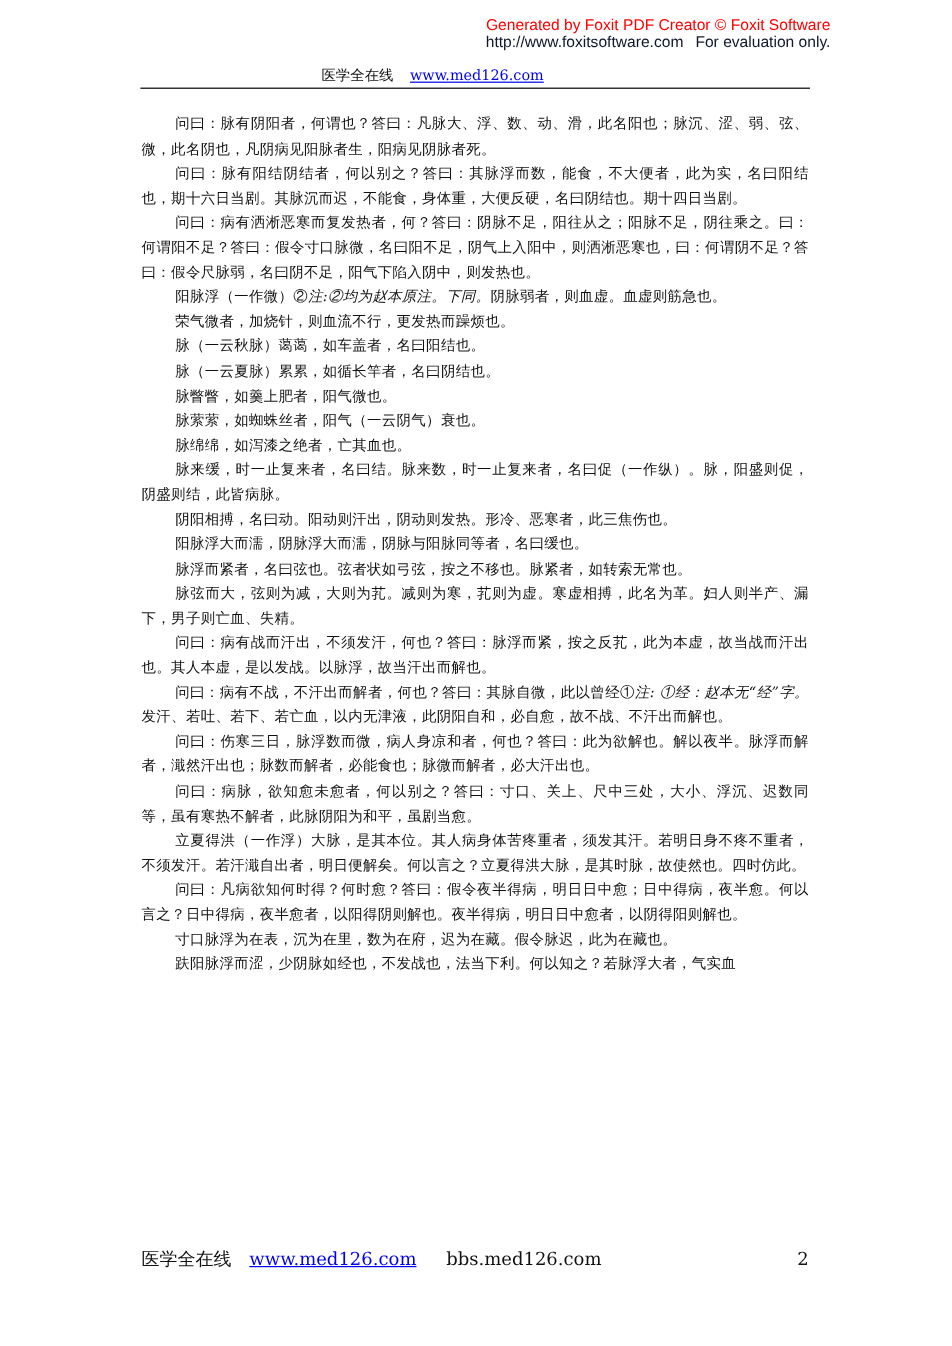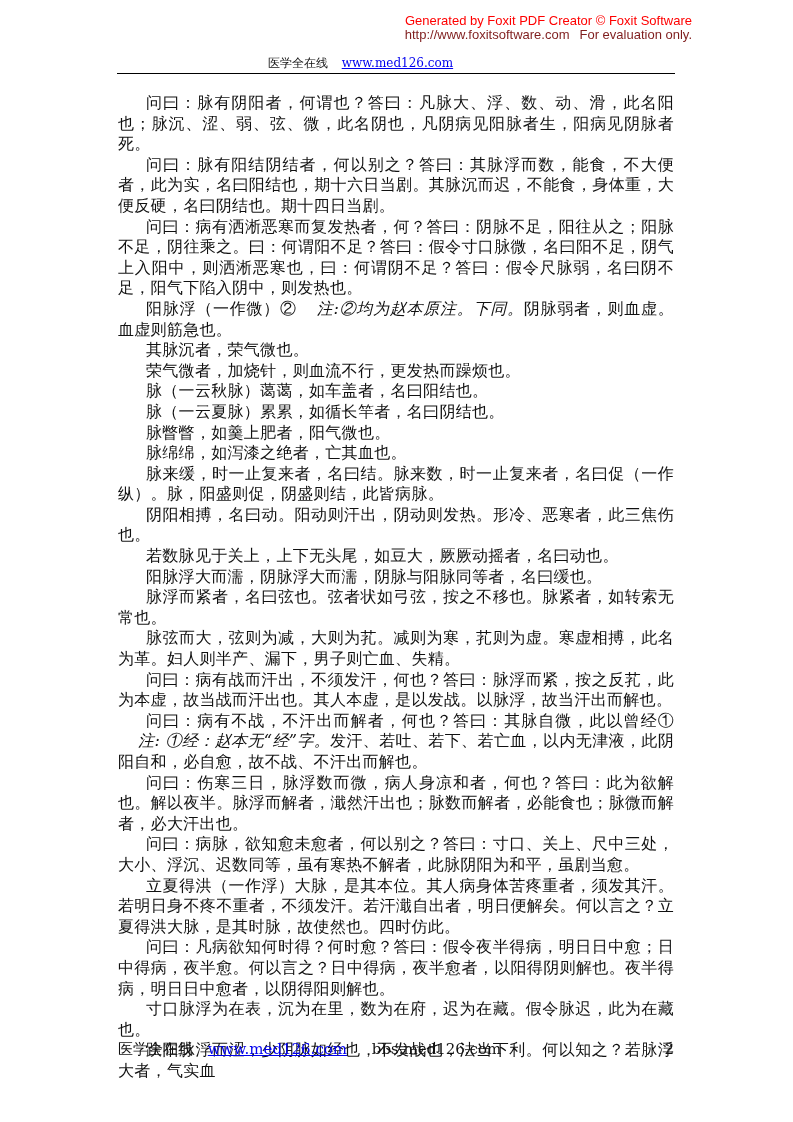--- a/index.html
+++ b/index.html
@@ -1,31 +1,31 @@
 <!DOCTYPE html>
 <html><head>
   <meta charset="utf-8">
   <style>
     html, body { margin: 0; padding: 0; background: #ffffff; }
     body { width: 793px; height: 1122px; position: relative; overflow: hidden;
            font-family: "DejaVu Serif", "Liberation Serif", serif; color: #111; }
     .watermark { position: absolute; right: 101px; top: 14px; text-align: right;
                  font-family: "Liberation Sans", "DejaVu Sans", sans-serif; font-size: 13px; line-height: 14px; }
     .wm-line1 { color: #ff0000; }
-    .wm-line2 { color: #7f1d1d; }
+    .wm-line2 { color: #0f172a; }
     .wm-gap { display: inline-block; width: 10px; }
     .header { position: absolute; left: 0; top: 56px; width: 721px; text-align: center;
               font-size: 12px; line-height: 14px; }
     .header .site-name { margin-right: 10px; }
     .link { color: #0000ee; text-decoration: underline; }
     .rule { position: absolute; left: 117px; top: 73px; width: 558px; height: 0; border-top: 1.3px solid #000; }
     .body { position: absolute; left: 118px; top: 93px; width: 556px;
-            font-size: 16px; line-height: 20.6px; letter-spacing: 0.3px; }
+            font-size: 12px; line-height: 20.6px; letter-spacing: 0.3px; }
     .body p { margin: 0; text-indent: 28px; text-align: justify; }
-    .body em { font-style: italic; padding-left: 20px; }
+    .body em { font-style: italic; }
     .footer { position: absolute; left: 118px; top: 1042px; width: 556px; font-size: 15px; line-height: 14px; }
     .footer .site-name { margin-right: 10px; }
     .footer .bbs { margin-left: 20px; }
     .footer .page-num { position: absolute; right: 0; top: 0; }
   </style>
 </head>
 <body>
 
 <div class="watermark">
   <div class="wm-line1">Generated by Foxit PDF Creator © Foxit Software</div>
@@ -38,29 +38,28 @@
   <span class="site-name">医学全在线</span>
   <span class="link">www.med126.com</span>
 </div>
 <div class="rule"></div>
 
 <div class="body" id="body-text">
     <p><span>问曰：脉有阴阳者，何谓也？答曰：凡脉大、浮、数、动、滑，此名阳也；脉沉、涩、弱、弦、微，此名阴也，凡阴病见阳脉者生，阳病见阴脉者死。</span></p>
     <p><span>问曰：脉有阳结阴结者，何以别之？答曰：其脉浮而数，能食，不大便者，此为实，名曰阳结也，期十六日当剧。其脉沉而迟，不能食，身体重，大便反硬，名曰阴结也。期十四日当剧。</span></p>
     <p><span>问曰：病有洒淅恶寒而复发热者，何？答曰：阴脉不足，阳往从之；阳脉不足，阴往乘之。曰：何谓阳不足？答曰：假令寸口脉微，名曰阳不足，阴气上入阳中，则洒淅恶寒也，曰：何谓阴不足？答曰：假令尺脉弱，名曰阴不足，阳气下陷入阴中，则发热也。</span></p>
     <p><span>阳脉浮（一作微）②</span><em>注:②均为赵本原注。下同。</em><span>阴脉弱者，则血虚。血虚则筋急也。</span></p>
-    <p><span>其脉沉者，荣气微也。</span></p>
     <p><span>荣气微者，加烧针，则血流不行，更发热而躁烦也。</span></p>
     <p><span>脉（一云秋脉）蔼蔼，如车盖者，名曰阳结也。</span></p>
     <p><span>脉（一云夏脉）累累，如循长竿者，名曰阴结也。</span></p>
     <p><span>脉瞥瞥，如羹上肥者，阳气微也。</span></p>
+    <p><span>脉萦萦，如蜘蛛丝者，阳气（一云阴气）衰也。</span></p>
     <p><span>脉绵绵，如泻漆之绝者，亡其血也。</span></p>
     <p><span>脉来缓，时一止复来者，名曰结。脉来数，时一止复来者，名曰促（一作纵）。脉，阳盛则促，阴盛则结，此皆病脉。</span></p>
     <p><span>阴阳相搏，名曰动。阳动则汗出，阴动则发热。形冷、恶寒者，此三焦伤也。</span></p>
-    <p><span>若数脉见于关上，上下无头尾，如豆大，厥厥动摇者，名曰动也。</span></p>
     <p><span>阳脉浮大而濡，阴脉浮大而濡，阴脉与阳脉同等者，名曰缓也。</span></p>
     <p><span>脉浮而紧者，名曰弦也。弦者状如弓弦，按之不移也。脉紧者，如转索无常也。</span></p>
     <p><span>脉弦而大，弦则为减，大则为芤。减则为寒，芤则为虚。寒虚相搏，此名为革。妇人则半产、漏下，男子则亡血、失精。</span></p>
     <p><span>问曰：病有战而汗出，不须发汗，何也？答曰：脉浮而紧，按之反芤，此为本虚，故当战而汗出也。其人本虚，是以发战。以脉浮，故当汗出而解也。</span></p>
     <p><span>问曰：病有不战，不汗出而解者，何也？答曰：其脉自微，此以曾经①</span><em>注: ①经：赵本无“经”字。</em><span>发汗、若吐、若下、若亡血，以内无津液，此阴阳自和，必自愈，故不战、不汗出而解也。</span></p>
     <p><span>问曰：伤寒三日，脉浮数而微，病人身凉和者，何也？答曰：此为欲解也。解以夜半。脉浮而解者，濈然汗出也；脉数而解者，必能食也；脉微而解者，必大汗出也。</span></p>
     <p><span>问曰：病脉，欲知愈未愈者，何以别之？答曰：寸口、关上、尺中三处，大小、浮沉、迟数同等，虽有寒热不解者，此脉阴阳为和平，虽剧当愈。</span></p>
     <p><span>立夏得洪（一作浮）大脉，是其本位。其人病身体苦疼重者，须发其汗。若明日身不疼不重者，不须发汗。若汗濈自出者，明日便解矣。何以言之？立夏得洪大脉，是其时脉，故使然也。四时仿此。</span></p>
     <p><span>问曰：凡病欲知何时得？何时愈？答曰：假令夜半得病，明日日中愈；日中得病，夜半愈。何以言之？日中得病，夜半愈者，以阳得阴则解也。夜半得病，明日日中愈者，以阴得阳则解也。</span></p>
     <p><span>寸口脉浮为在表，沉为在里，数为在府，迟为在藏。假令脉迟，此为在藏也。</span></p>

